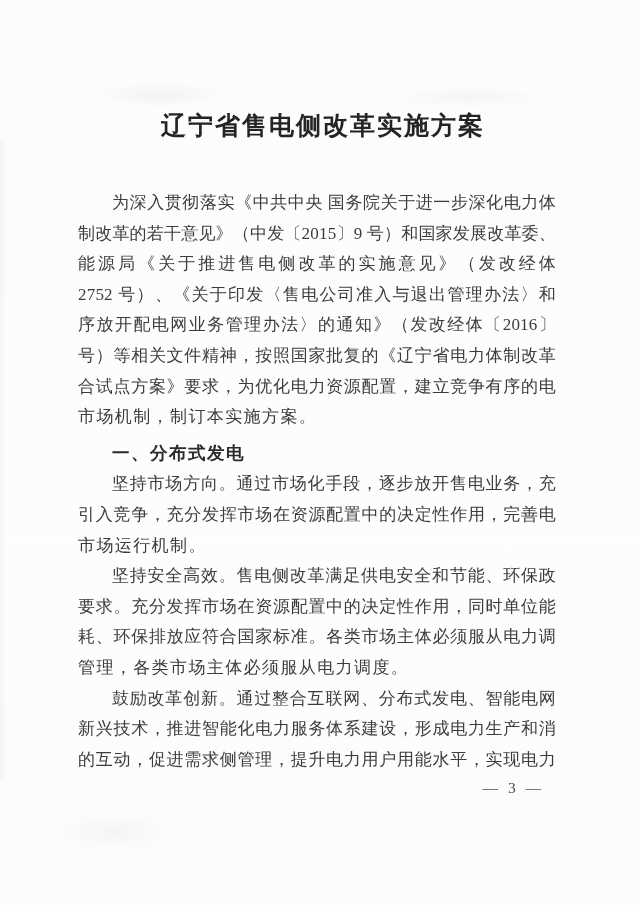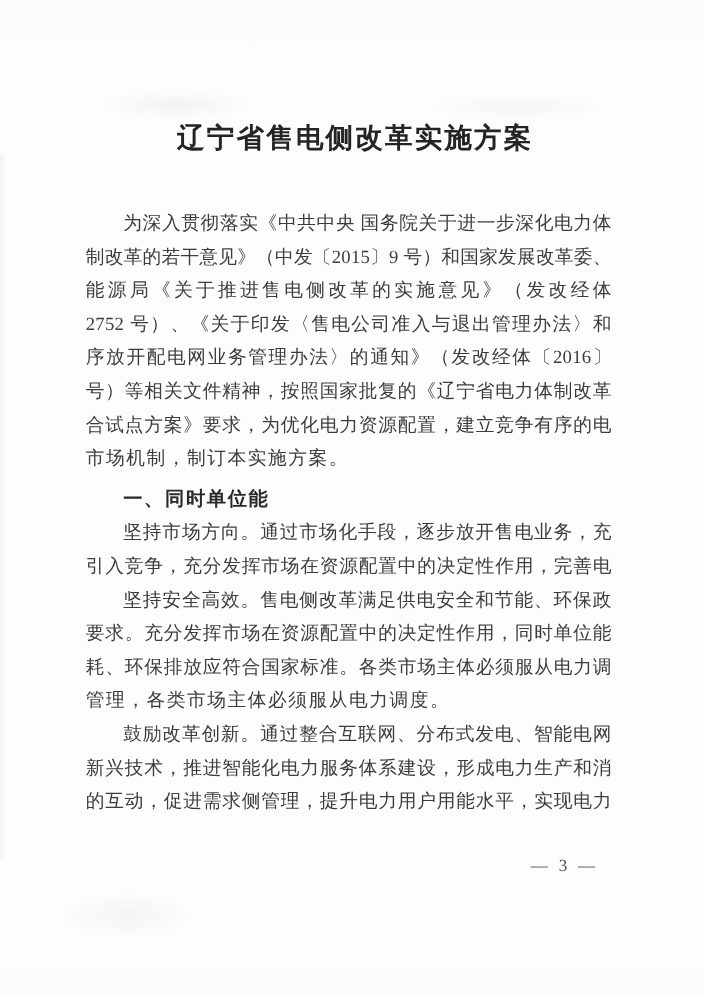--- a/index.html
+++ b/index.html
@@ -111,25 +111,26 @@
       <div class="line indent">为深入贯彻落实《中共中央 国务院关于进一步深化电力体</div>
       <div class="line">制改革的若干意见》（中发〔2015〕9 号）和国家发展改革委、</div>
       <div class="line">能源局《关于推进售电侧改革的实施意见》（发改经体〔2015〕</div>
       <div class="line">2752 号）、《关于印发〈售电公司准入与退出管理办法〉和〈有</div>
       <div class="line">序放开配电网业务管理办法〉的通知》（发改经体〔2016〕2120</div>
       <div class="line">号）等相关文件精神，按照国家批复的《辽宁省电力体制改革综</div>
       <div class="line">合试点方案》要求，为优化电力资源配置，建立竞争有序的电力</div>
       <div class="line lastline">市场机制，制订本实施方案。</div>
     </div>
 
-    <div class="heading-line">一、同时单位能</div>
+    <div class="heading-line">一、分布式发电</div>
 
     <div>
       <div class="line indent">坚持市场方向。通过市场化手段，逐步放开售电业务，充分</div>
       <div class="line">引入竞争，充分发挥市场在资源配置中的决定性作用，完善电力</div>
+      <div class="line lastline">市场运行机制。</div>
     </div>
 
     <div>
       <div class="line indent">坚持安全高效。售电侧改革满足供电安全和节能、环保政策</div>
       <div class="line">要求。充分发挥市场在资源配置中的决定性作用，同时单位能</div>
       <div class="line">耗、环保排放应符合国家标准。各类市场主体必须服从电力调度</div>
       <div class="line lastline">管理，各类市场主体必须服从电力调度。</div>
     </div>
 
     <div>

